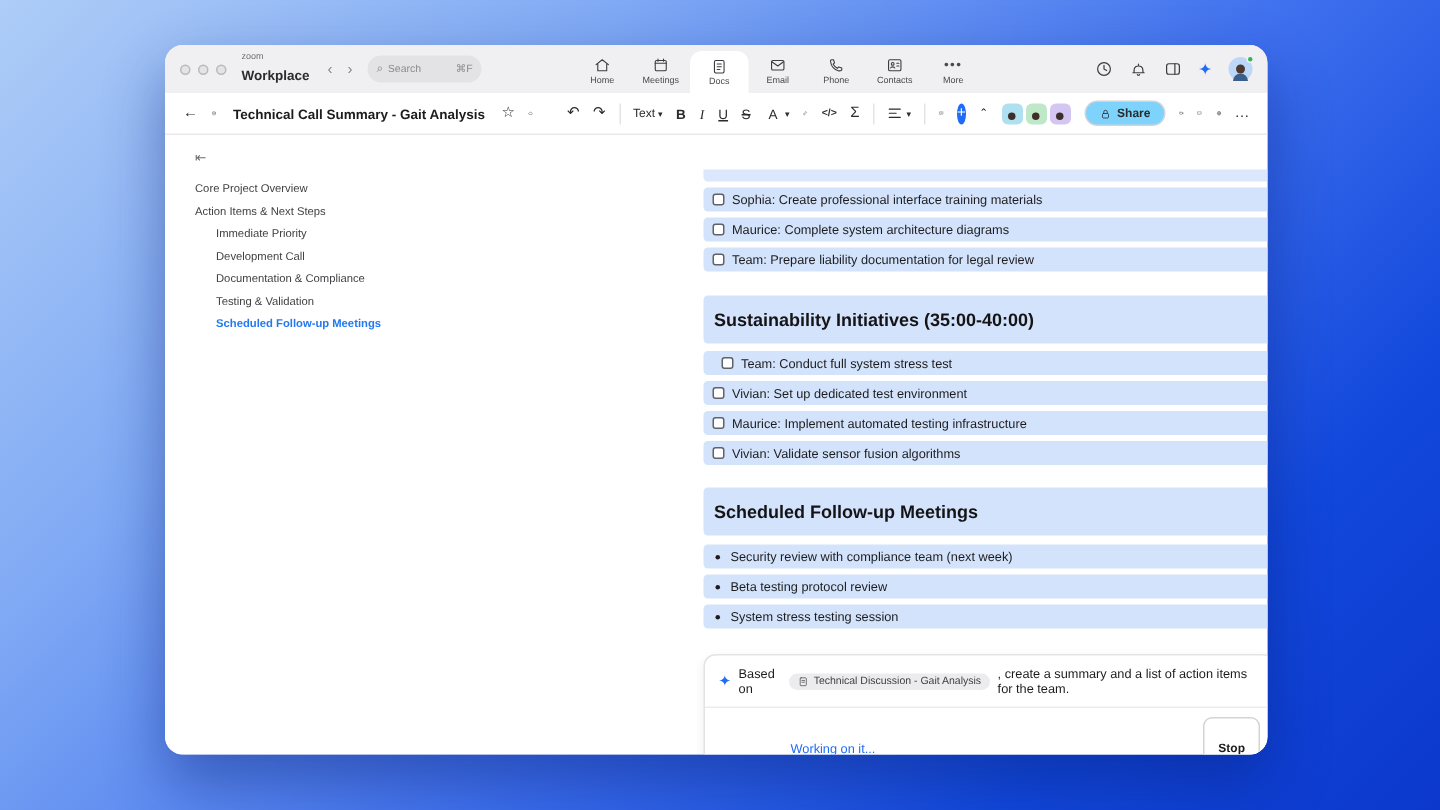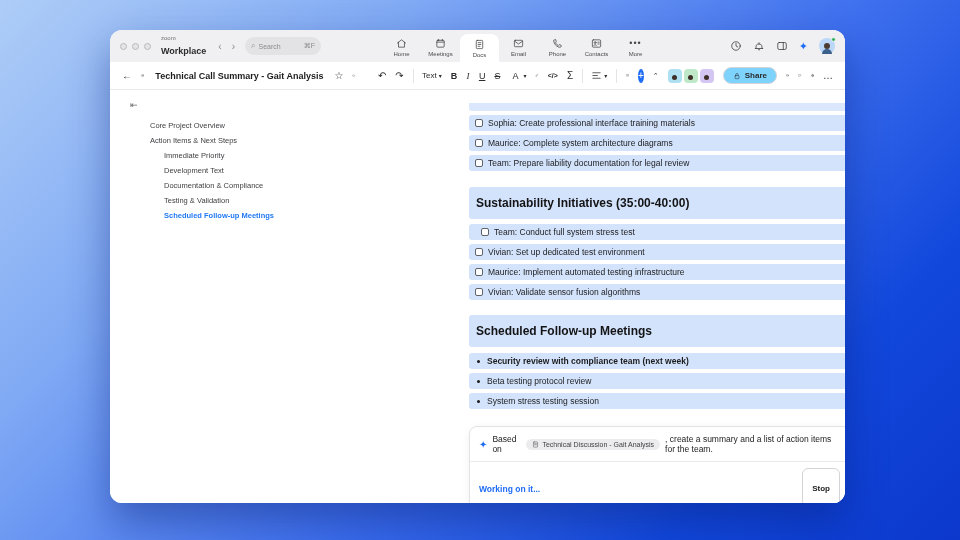--- a/index.html
+++ b/index.html
@@ -67,51 +67,51 @@
   .cav .h { width:5px; height:5px; border-radius:50%; background:#3d2f28; margin-bottom:3px; }
   .sharebtn {
     display:flex; align-items:center; gap:4px; border:1px solid #d4d4d8; border-radius:12px;
     padding:3px 9px; font-size:8px; font-weight:bold; color:#2b2b2d; background:#7dd3fc;
   }
   
   .bodyrow { flex:1; display:flex; background:#fff; overflow:hidden; }
   .sidebar { width:180px; padding:10px 0 0 20px; flex-shrink:0; }
   .collapse-ic { color:#6e6e72; font-size:9px; margin-bottom:8px; }
   .snav { font-size:7.5px; color:#3f3f43; }
-  .snav .item { padding:3px 0; white-space:nowrap;margin-left:20px; }
+  .snav .item { padding:3px 0; white-space:nowrap; }
   .snav .item.ind { padding-left:14px; }
   .snav .item.active { color:#2379f2; font-weight:bold; }
   .content { flex:1; padding-left:0; position:relative; }
-  .doccol { position:absolute; left:179px; top:6px; width:381px; }
+  .doccol { position:absolute; left:179px; top:16px; width:381px; }
   .clip-row { height:8px; margin-top:7px; background:#d3e3fb; border-radius:0 0 3px 3px; opacity:.85; }
   .todo-row, .bullet-row {
     height:16px; margin-top:4px; background:#d3e3fb; border-radius:3px;
     display:flex; align-items:center; padding:0 6px; gap:5px; font-size:8.5px; color:#1c1c1e;
   }
   .chk { width:8px; height:8px; border:1px solid #5f6368; border-radius:2px; background:#fff; flex-shrink:0; }
   .blt { width:3px; height:3px; border-radius:50%; background:#1c1c1e; flex-shrink:0; margin:0 2px; }
   .head-row {
     height:32px; background:#d3e3fb; border-radius:3px; display:flex; align-items:center;
     padding:0 7px; font-size:12px; font-weight:bold; color:#141416;
   }
-  .mt16 { margin-top:16px; } .mt15 { margin-top:15px; } .mt5 { margin-top:5px;padding-left:12px; } .mt6 { margin-top:6px;font-weight:bold; }
+  .mt16 { margin-top:16px; } .mt15 { margin-top:15px; } .mt5 { margin-top:5px;padding-left:12px; } .mt6 { margin-top:6px; }
   
   .aipanel {
     margin-top:17px; background:#fff; border:1px solid #e3e3e6; border-radius:8px;
     box-shadow:0 2px 8px rgba(0,0,0,.06); overflow:hidden;
   }
   .aip-top { display:flex; align-items:center; gap:5px; padding:7px 9px; font-size:8.5px; color:#1c1c1e; flex-wrap:nowrap; }
   .aisparkle { color:#1f6cf5; font-size:10px; }
   .docchip {
     display:flex; align-items:center; gap:3px; background:#ececee; border-radius:8px;
     padding:2px 6px; font-size:7px; color:#3f3f43; white-space:nowrap;
   }
   .docchip svg { width:7px; height:7px; stroke:#3f3f43; }
   .aip-bottom { border-top:1px solid #ececee; display:flex; align-items:center; justify-content:space-between; padding:6px 9px; }
-  .working { color:#1f6cf5; font-weight:bold; font-size:8.5px; }
+  .working { color:#1f6cf5; font-weight:normal; font-size:8.5px;margin-left:48px; }
   .stopbtn { border:1px solid #d4d4d8; border-radius:6px; background:#fff; padding:15px 9px; font-size:8px; font-weight:bold; color:#1c1c1e; }
   svg { fill:none; stroke-width:1.6; stroke-linecap:round; stroke-linejoin:round; }
 </style>
 </head>
 <body>
 
 <div class="window">
 
   <div class="topbar">
     <div class="traffic">
@@ -278,21 +278,21 @@
     <span class="ic">…</span>
   </div>
 
   <div class="bodyrow">
     <div class="sidebar">
       <div class="collapse-ic">⇤</div>
       <div class="snav">
         <div class="item">Core Project Overview</div>
         <div class="item">Action Items &amp; Next Steps</div>
         <div class="item ind">Immediate Priority</div>
-        <div class="item ind">Development Text</div>
+        <div class="item ind">Development Call</div>
         <div class="item ind">Documentation &amp; Compliance</div>
         <div class="item ind">Testing &amp; Validation</div>
         <div class="item ind active">Scheduled Follow-up Meetings</div>
       </div>
     </div>
 
     <div class="content">
       <div class="doccol">
         <div class="clip-row"></div>
 

